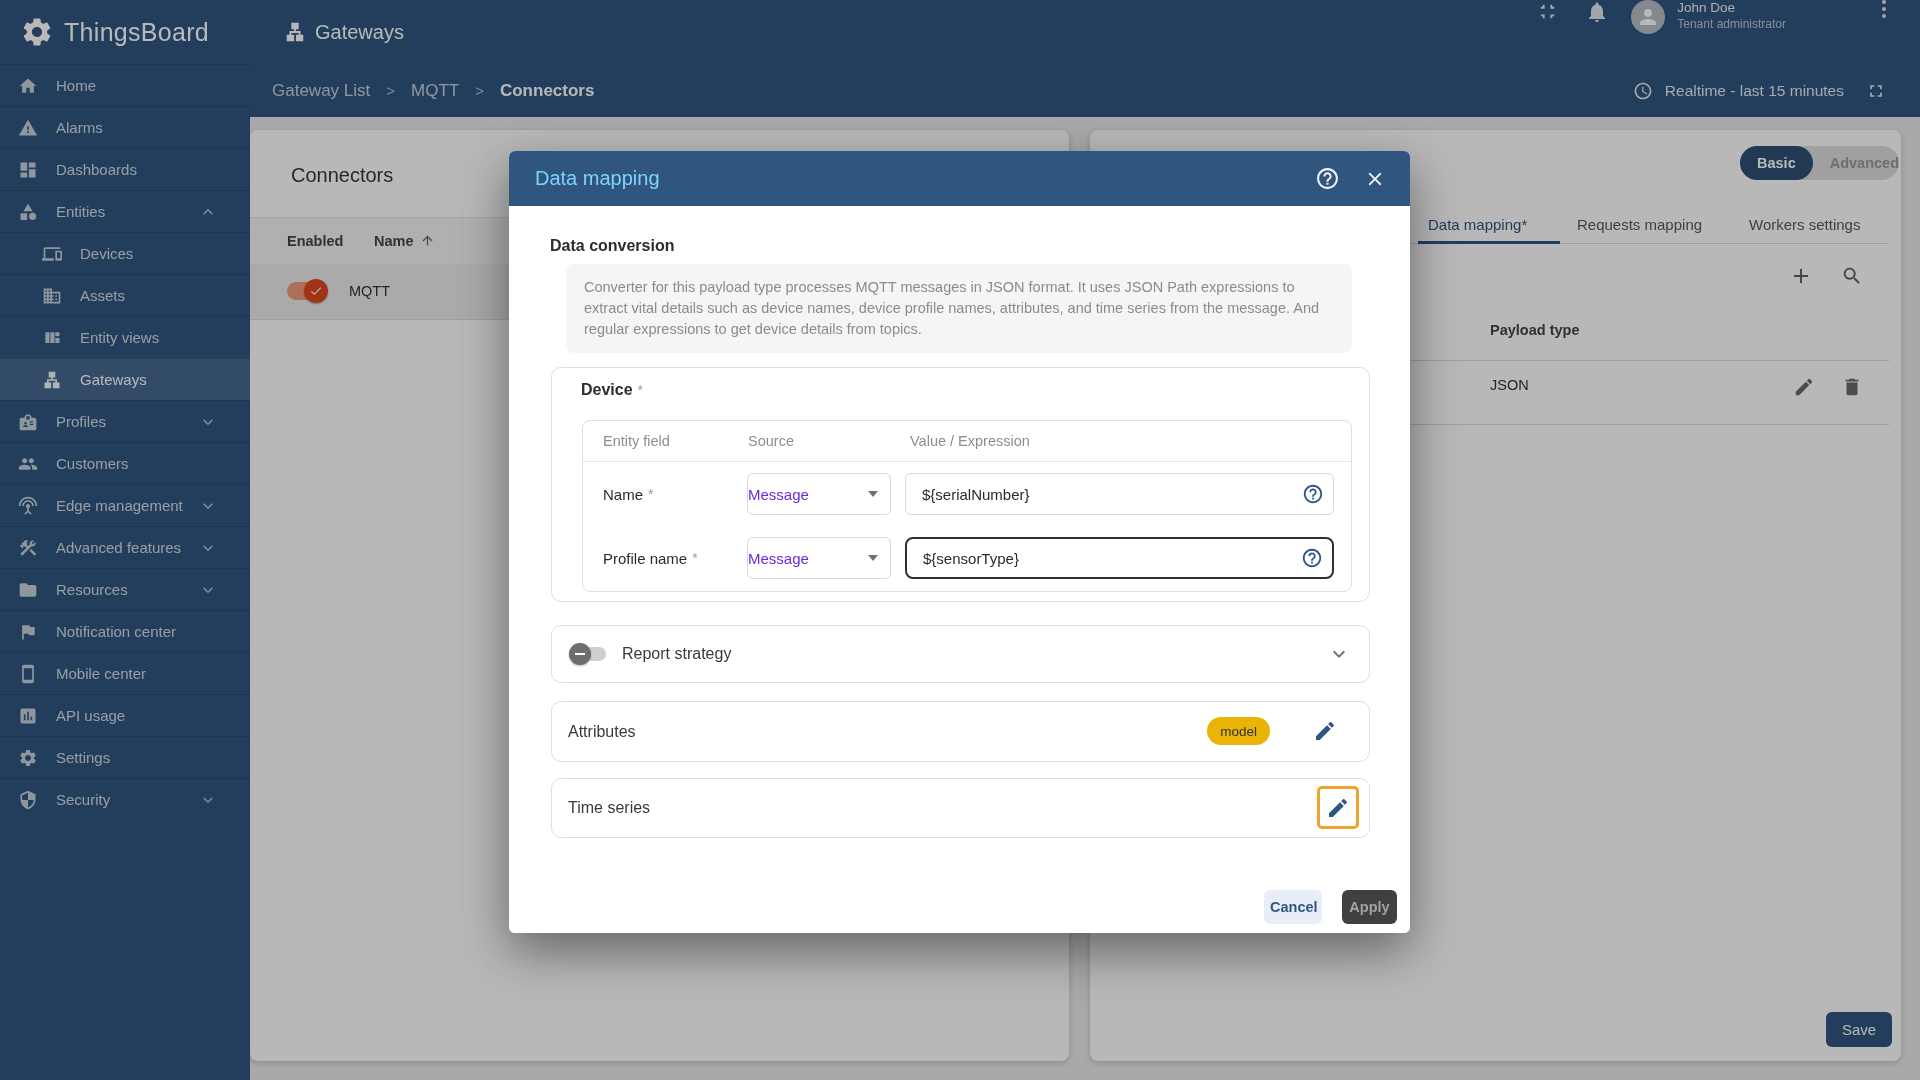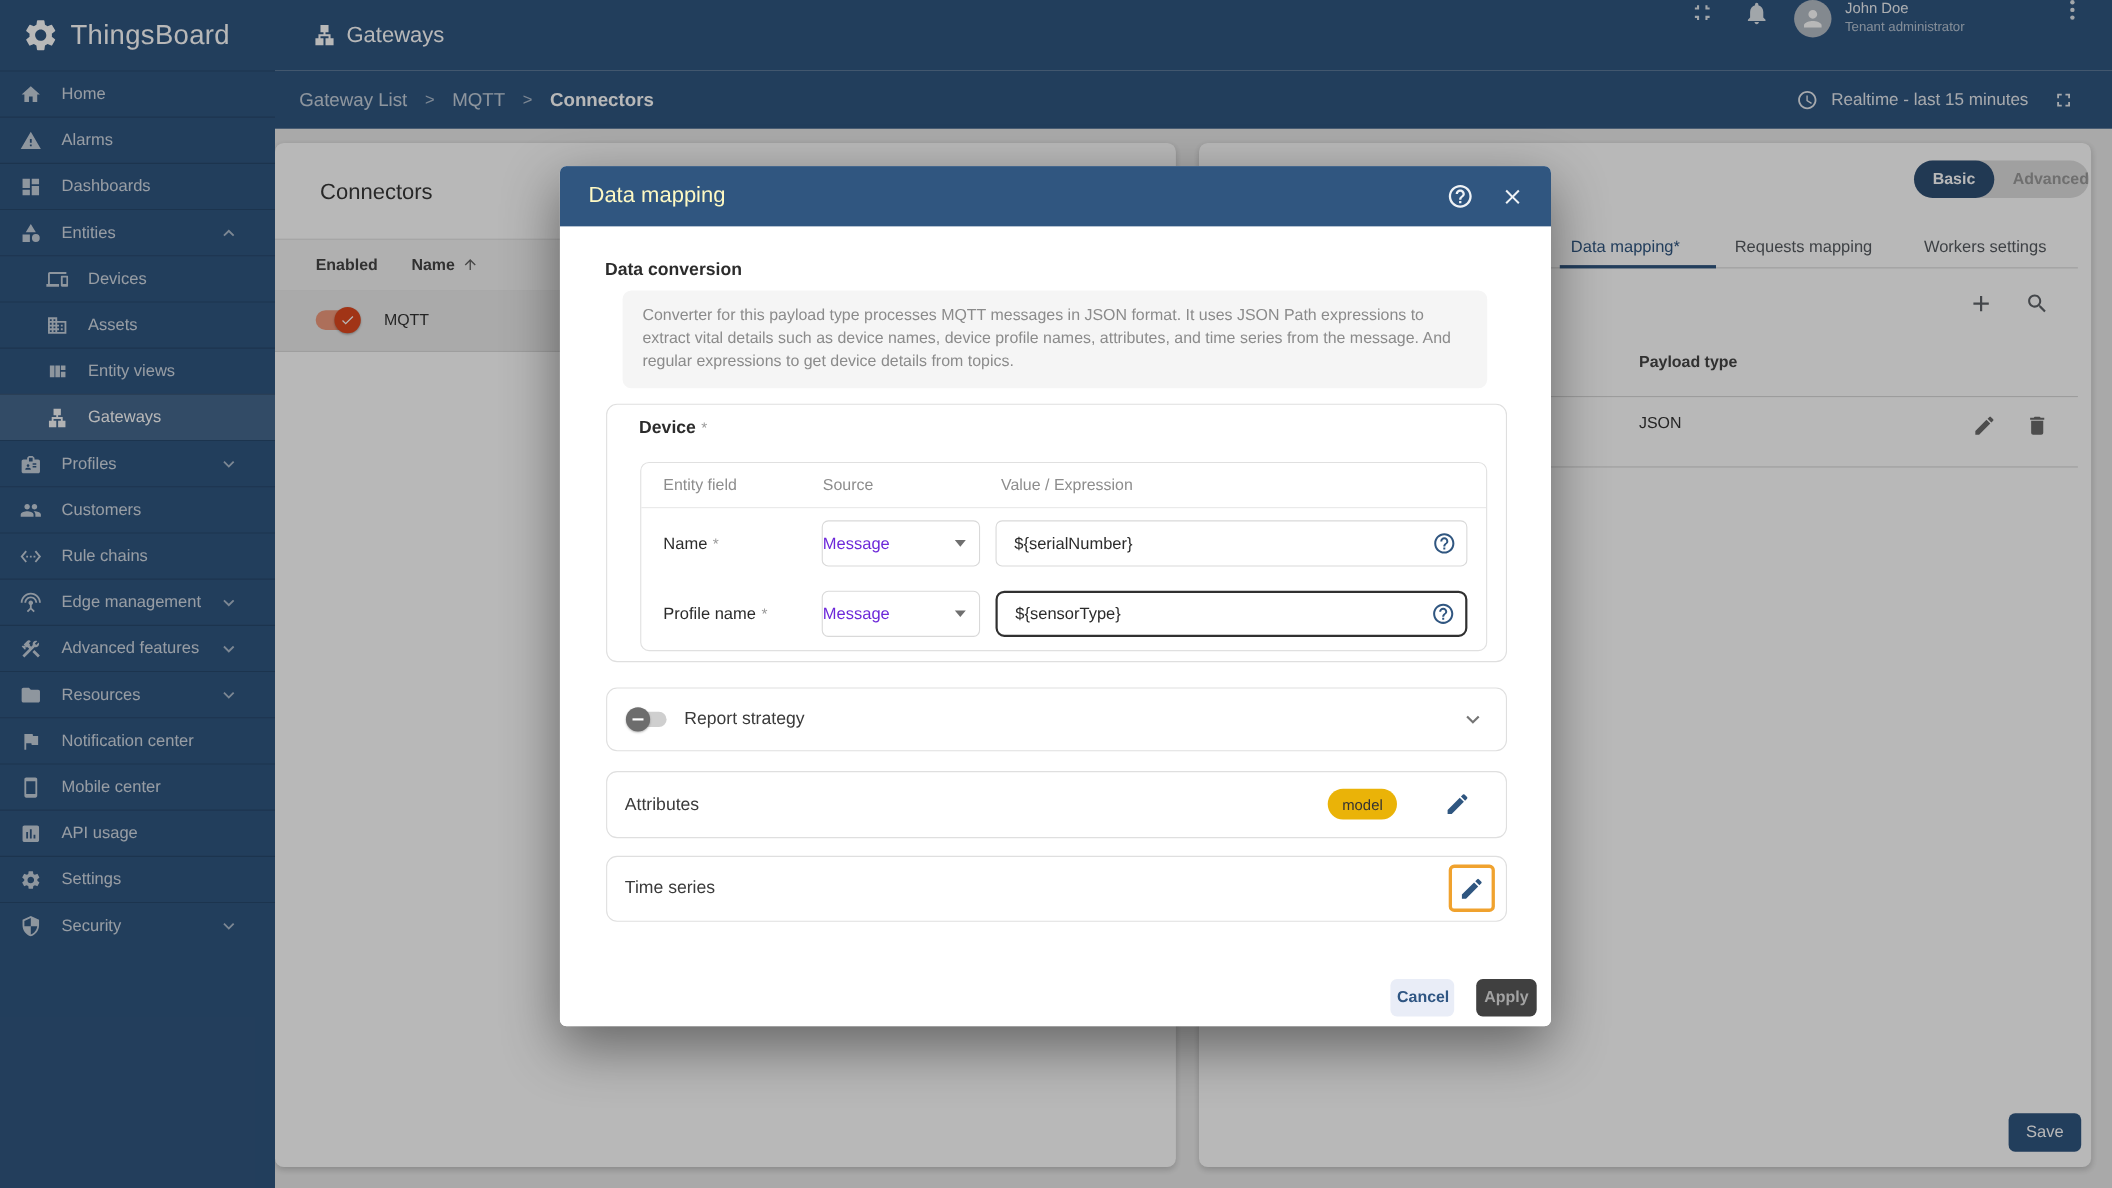--- a/index.html
+++ b/index.html
@@ -56,21 +56,21 @@
   .ic-btn{color:#5f6368;cursor:pointer;}
   .ptype-head{position:absolute;left:400px;top:192px;font-size:14.5px;font-weight:700;color:#454545;}
   .hline{position:absolute;height:1px;background:#d9d9d9;}
   .ptype-val{position:absolute;left:400px;top:247px;font-size:14.5px;color:#333;}
   .save-btn{position:absolute;right:9px;bottom:14px;width:66px;height:35px;background:#305680;color:#fff;
             border:none;border-radius:6px;font-size:15px;font-family:inherit;cursor:pointer;}
   
   .backdrop{position:absolute;inset:0;background:rgba(0,0,0,.28);z-index:10;}
   .modal{position:absolute;left:509px;top:151px;width:901px;height:782px;background:#fff;border-radius:6px;
          box-shadow:0 18px 50px rgba(0,0,0,.45);z-index:20;overflow:hidden;}
-  .modal-head{height:55px;background:#305680;display:flex;align-items:center;color:#fef9c3;}
+  .modal-head{height:55px;background:#305680;display:flex;align-items:center;color:#7dd3fc;}
   .modal-title{margin-left:26px;font-size:20px;font-weight:500;}
   .mh-icons{position:absolute;right:24px;top:0;height:55px;display:flex;align-items:center;gap:24px;color:rgba(255,255,255,.92);}
   .modal-body{position:relative;height:727px;background:#fff;}
   .sec-head{position:absolute;left:41px;top:15px;font-size:16px;font-weight:700;color:#2c2c2c;}
   .info-box{position:absolute;left:57px;top:58px;width:750px;background:#f5f5f5;border-radius:8px;
             padding:13px 18px;font-size:14.5px;line-height:21px;color:#8b8b8b;}
   .panel{position:absolute;left:42px;width:817px;border:1px solid #dfdfdf;border-radius:10px;background:#fff;}
   .dev-head{position:absolute;left:29px;top:13px;font-size:16px;font-weight:700;color:#2c2c2c;}
   .req{color:#9a9a9a;font-weight:400;font-size:14px;margin-left:5px;}
   .dev-table{position:absolute;left:30px;top:52px;width:768px;height:170px;border:1px solid #e0e0e0;border-radius:8px;}
@@ -208,28 +208,20 @@
           <span class="ic">
             <svg viewBox="0 0 24 24" width="20" height="20" fill="currentColor">
               <path d="M16 11c1.66 0 2.99-1.34 2.99-3S17.66 5 16 5s-3 1.34-3 3 1.34 3 3 3zm-8 0c1.66 0 2.99-1.34 2.99-3S9.66 5 8 5 5 6.34 5 8s1.34 3 3 3zm0 2c-2.33 0-7 1.17-7 3.5V19h14v-2.5c0-2.33-4.67-3.5-7-3.5zm8 0c-.29 0-.62.02-.97.05 1.16.84 1.97 1.97 1.97 3.45V19h6v-2.5c0-2.33-4.67-3.5-7-3.5z"></path>
             </svg>
           </span>
           <span>Customers</span>
         </div>
         <div class="side-item">
           <span class="ic">
             <svg viewBox="0 0 24 24" width="20" height="20" fill="currentColor">
-              <path d="M7.77 6.76 6.23 5.48.82 12l5.41 6.52 1.54-1.28L3.42 12l4.35-5.24zM7 13h2v-2H7v2zm10-2h-2v2h2v-2zm-6 2h2v-2h-2v2zm6.77-7.52-1.54 1.28L20.58 12l-4.35 5.24 1.54 1.28L23.18 12l-5.41-6.52z"></path>
-            </svg>
-          </span>
-          <span>Rule chains</span>
-        </div>
-        <div class="side-item">
-          <span class="ic">
-            <svg viewBox="0 0 24 24" width="20" height="20" fill="currentColor">
               <path d="M12 5c-3.87 0-7 3.13-7 7h2c0-2.76 2.24-5 5-5s5 2.24 5 5h2c0-3.87-3.13-7-7-7zm1 9.29c.88-.39 1.5-1.26 1.5-2.29 0-1.38-1.12-2.5-2.5-2.5S9.5 10.62 9.5 12c0 1.02.62 1.9 1.5 2.29v3.3L7.59 21 9 22.41l3-3 3 3L16.41 21 13 17.59v-3.3zM12 1C5.93 1 1 5.93 1 12h2c0-4.97 4.03-9 9-9s9 4.03 9 9h2c0-6.07-4.93-11-11-11z"></path>
             </svg>
           </span>
           <span>Edge management</span>
           <span class="ic chev">
             <svg viewBox="0 0 24 24" width="20" height="20" fill="currentColor">
               <path d="M16.59 8.59 12 13.17 7.41 8.59 6 10l6 6 6-6z"></path>
             </svg>
           </span>
         </div>

